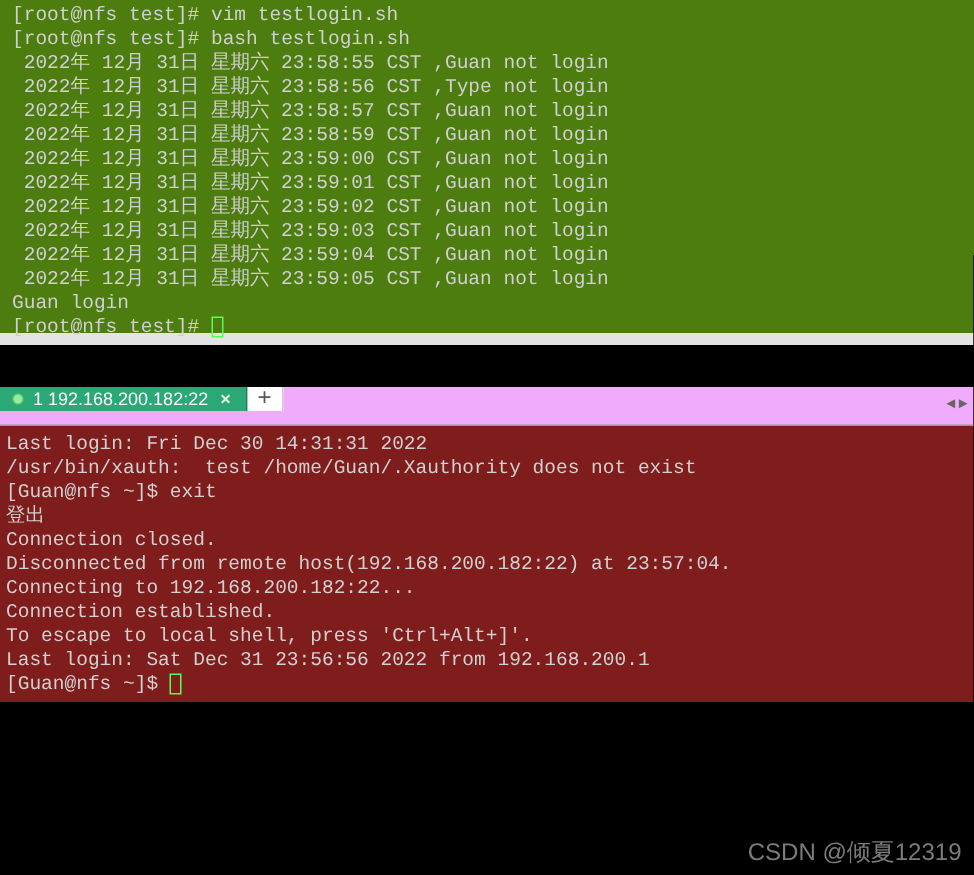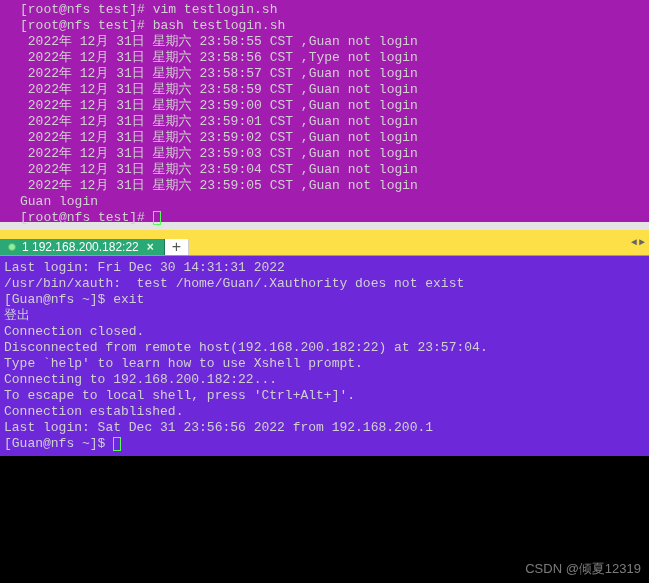--- a/index.html
+++ b/index.html
@@ -5,42 +5,43 @@
   * { margin: 0; padding: 0; box-sizing: border-box; }
   body {
     width: 649px;
     height: 583px;
     background: #000;
     font-family: "Consolas", "Courier New", monospace;
     font-size: 13px;
     line-height: 16px;
     overflow: hidden;
   }
-  .pane { background: #a21caf; padding: 2px 20px; }
+  .pane { background: #4d7c0f; padding: 2px 8px; }
   .top-pane { height: 222px; }
   .line { white-space: pre; color: #d0d0d0; }
   .cursor {
     display: inline-block;
     width: 8px; height: 14px;
     border: 1px solid #55ff55;
     vertical-align: text-bottom;
   }
 
   .divider {
     height: 8px;
     background: #e4e4e4;
   }
 
   .tabbar {
     height: 26px;
-    background: #fde047;
+    background: #f0abfc;
     display: flex;
-    align-items: flex-end;
+    align-items: flex-start;
     border-bottom: 1px solid #999;
     position: relative;
+    margin-top: 28px;
   }
   .tab {
     display: flex;
     align-items: center;
     gap: 6px;
     padding: 0 8px;
     font-family: "Segoe UI", Arial, sans-serif;
     font-size: 12px;
     color: #fff;
     background: #2aa876;
@@ -75,32 +76,32 @@
     top: 0;
     height: 100%;
     display: flex;
     align-items: center;
     gap: 2px;
     color: #666;
     font-size: 10px;
   }
 
   .bottom-pane {
-    background: #6d28d9;
+    background: #7f1d1d;
     padding: 4px 4px;
     color: #d0d0d0;
   }
   .green { color: #00dd00; font-weight: bold; }
 
   .watermark {
     position: absolute;
     right: 8px;
     bottom: 6px;
     font-family: "Segoe UI", Arial, sans-serif;
-    font-size: 13px;
+    font-size: 16px;
     color: #b0b0b0;
     opacity: 0.7;
   }
 </style>
 </head>
 <body>
 
 <div class="pane top-pane">
   <div class="line"><span>[root@nfs test]# </span><span>vim testlogin.sh</span></div>
   <div class="line"><span>[root@nfs test]# </span><span>bash testlogin.sh</span></div>
@@ -137,24 +138,23 @@
   <div class="line"></div>
   <div class="line">Last login: Fri Dec 30 14:31:31 2022</div>
   <div class="line">/usr/bin/xauth:  test /home/Guan/.Xauthority does not exist</div>
   <div class="line">[Guan@nfs ~]$ exit</div>
   <div class="line">登出</div>
   <div class="line"></div>
   <div class="line">Connection closed.</div>
   <div class="line"></div>
   <div class="line">Disconnected from remote host(192.168.200.182:22) at 23:57:04.</div>
   <div class="line"></div>
-  <div class="line">Type `help' to learn how to use Xshell prompt.</div>
   <div class="line"></div>
   <div class="line"></div>
   <div class="line">Connecting to 192.168.200.182:22...</div>
+  <div class="line">Connection established.</div>
   <div class="line">To escape to local shell, press 'Ctrl+Alt+]'.</div>
-  <div class="line">Connection established.</div>
   <div class="line"></div>
   <div class="line">Last login: Sat Dec 31 23:56:56 2022 from 192.168.200.1</div>
   <div class="line"><span>[Guan@nfs ~]$ </span><span class="cursor"></span></div>
 </div>
 
 <div class="watermark">CSDN @倾夏12319</div>
 
 </body></html>

